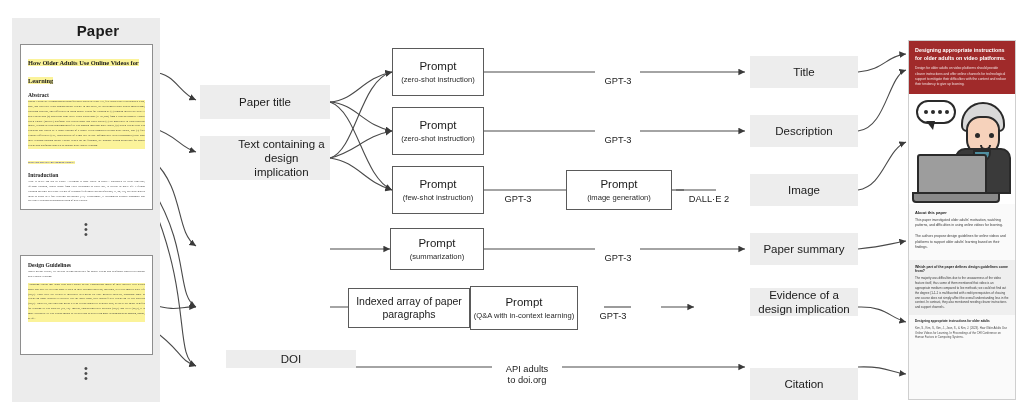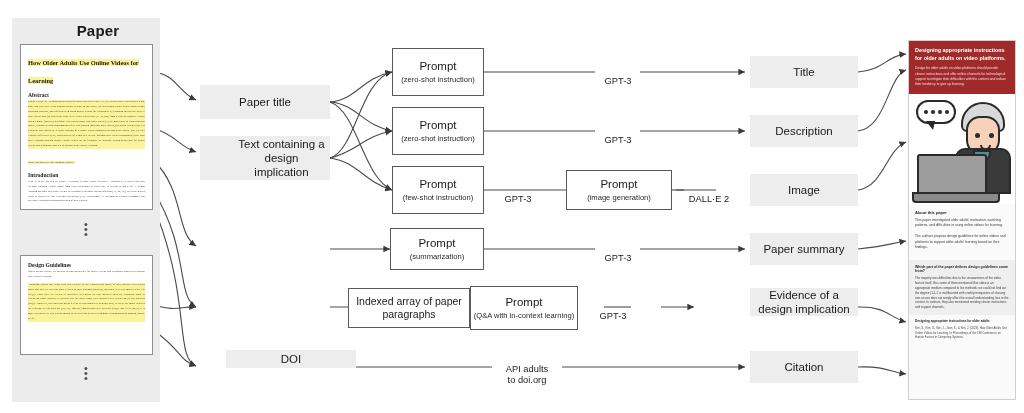--- a/index.html
+++ b/index.html
@@ -268,21 +268,21 @@
   </div>
   <div class="gbox" style="left:750px; top:174px; width:108px; height:32px;align-items:center;">
     <span>Image</span>
   </div>
   <div class="gbox" style="left:750px; top:233px; width:108px; height:32px;">
     <span>Paper summary</span>
   </div>
   <div class="gbox" style="left:750px; top:288px; width:108px; height:28px;">
     <span>Evidence of a design implication</span>
   </div>
-  <div class="gbox" style="left:750px; top:351px; width:108px; height:32px;">
+  <div class="gbox" style="left:750px; top:368px; width:108px; height:32px;">
     <span>Citation</span>
   </div>
 
 
   <div class="dcard">
     <div class="dcard-hero">
       <div class="h">Designing appropriate instructions for older adults on video platforms.</div>
       <div class="b">Design for older adults on video platforms should provide clearer instructions and offer online channels for technological support to mitigate their difficulties with the content and reduce their tendency to give up learning.</div>
     </div>
 

